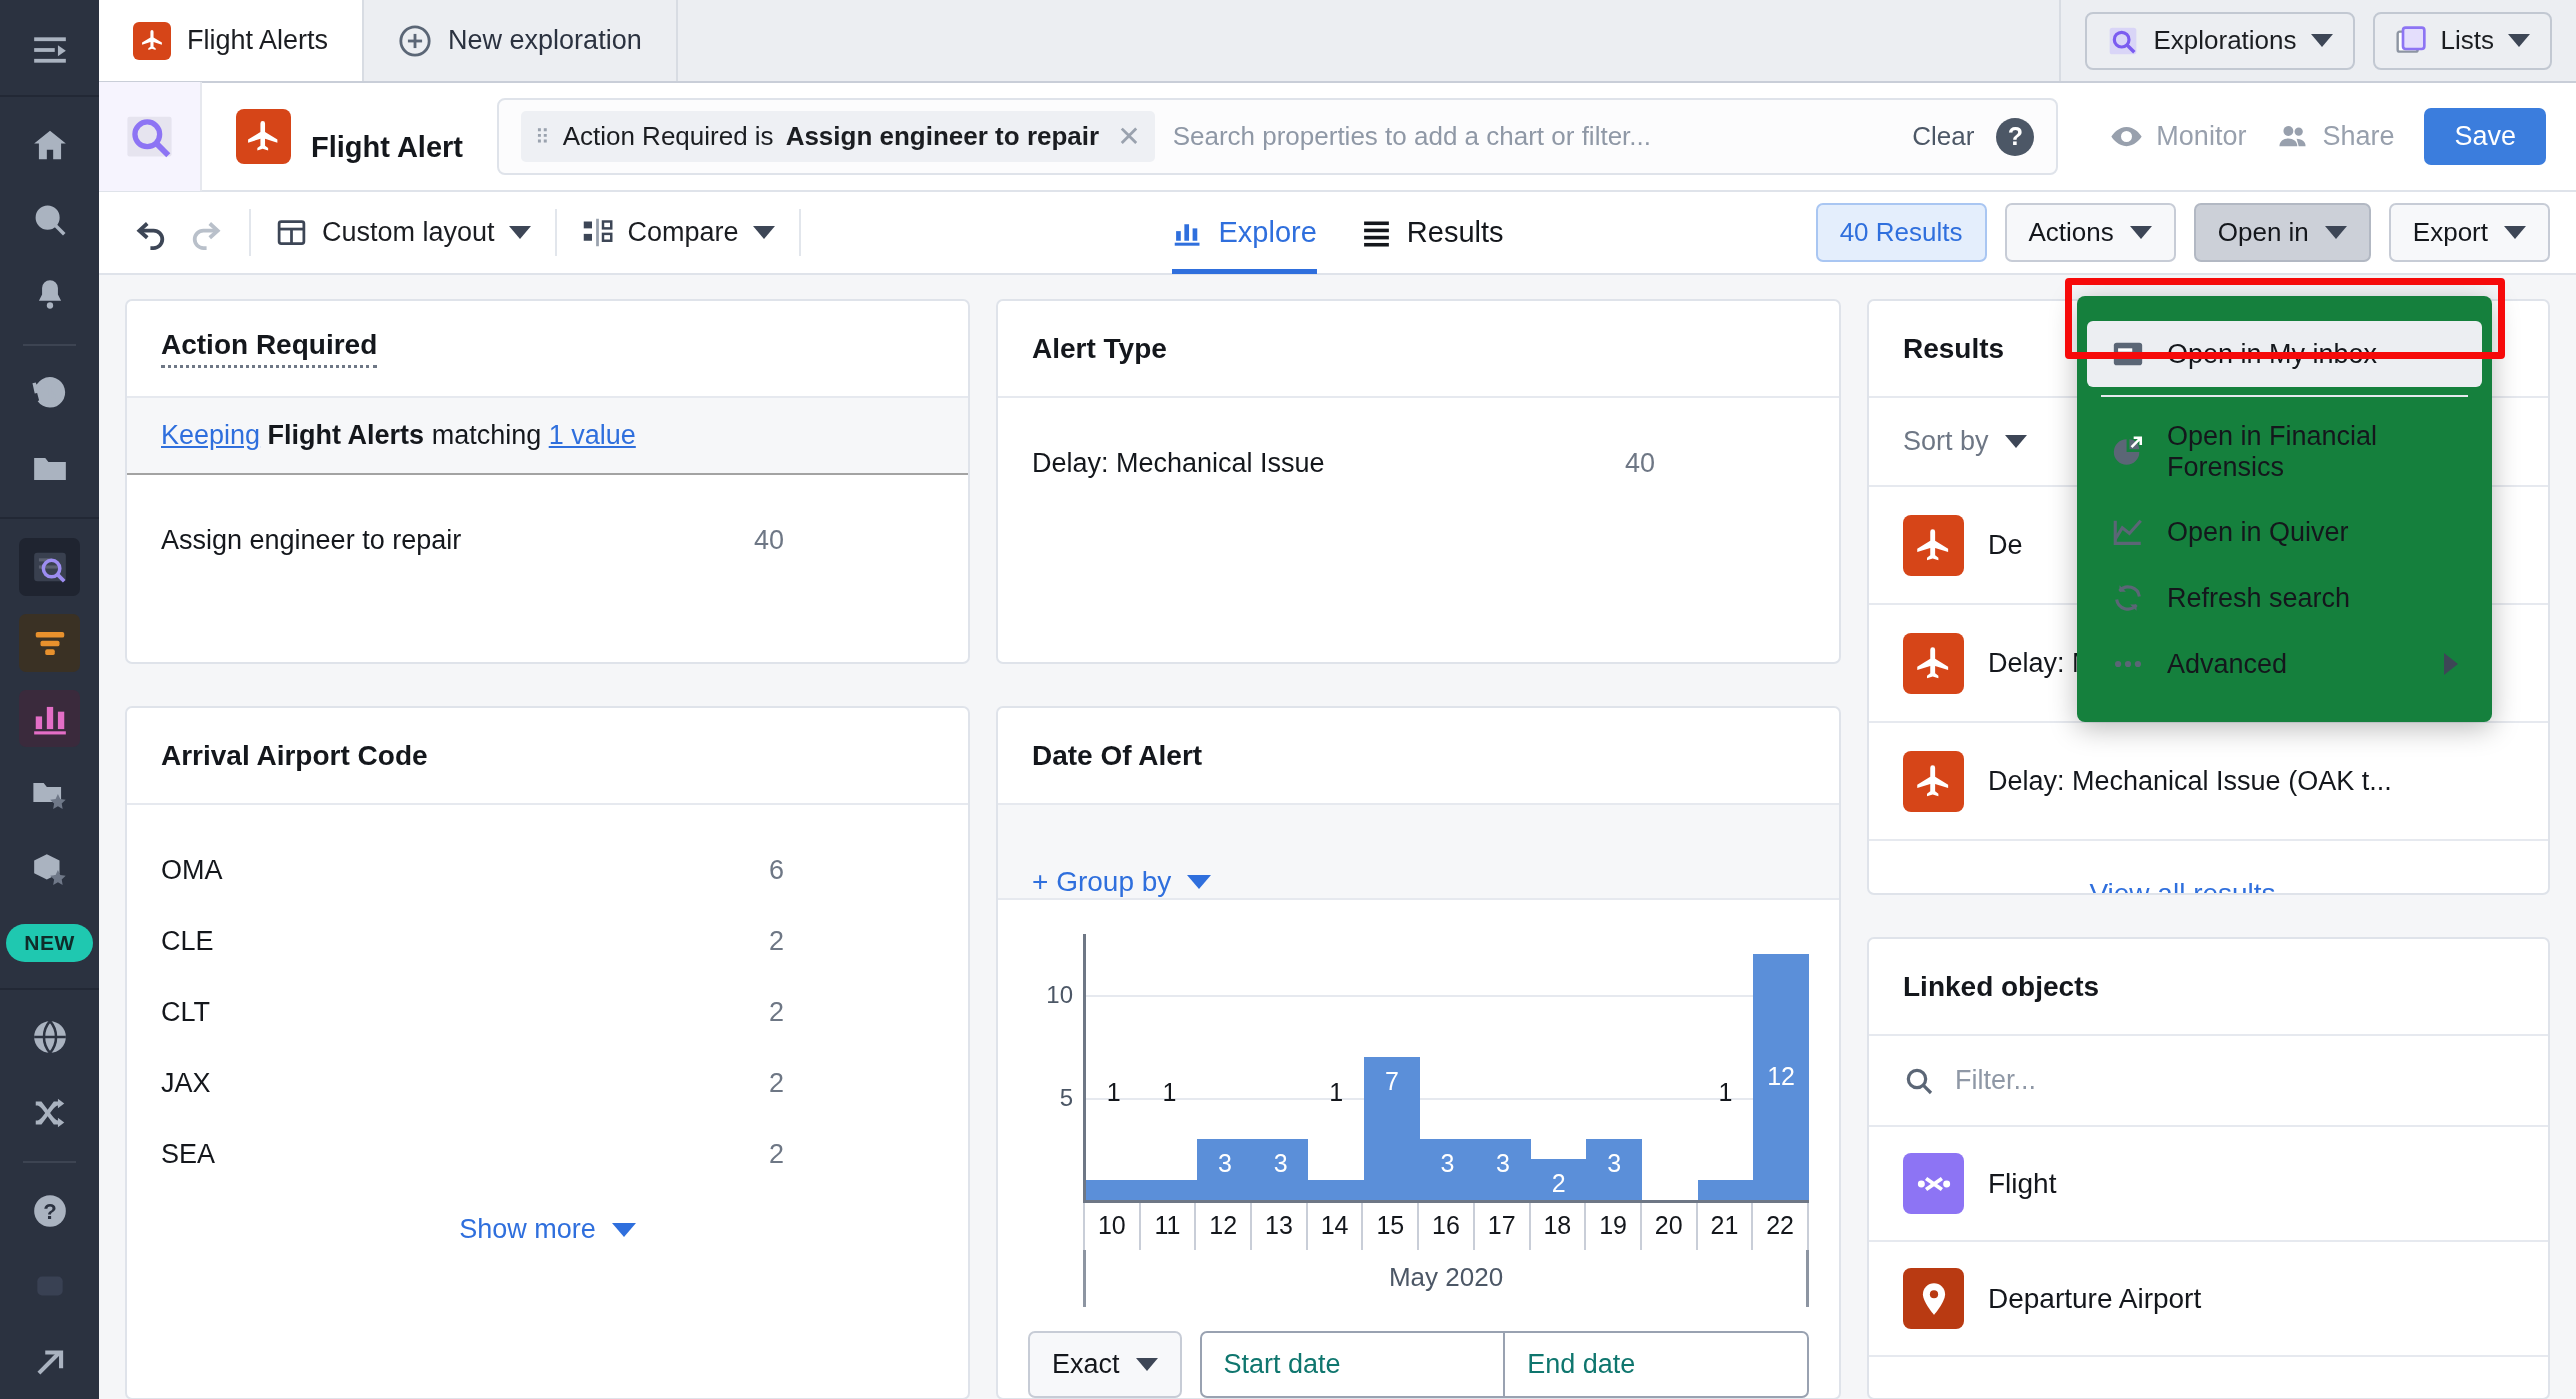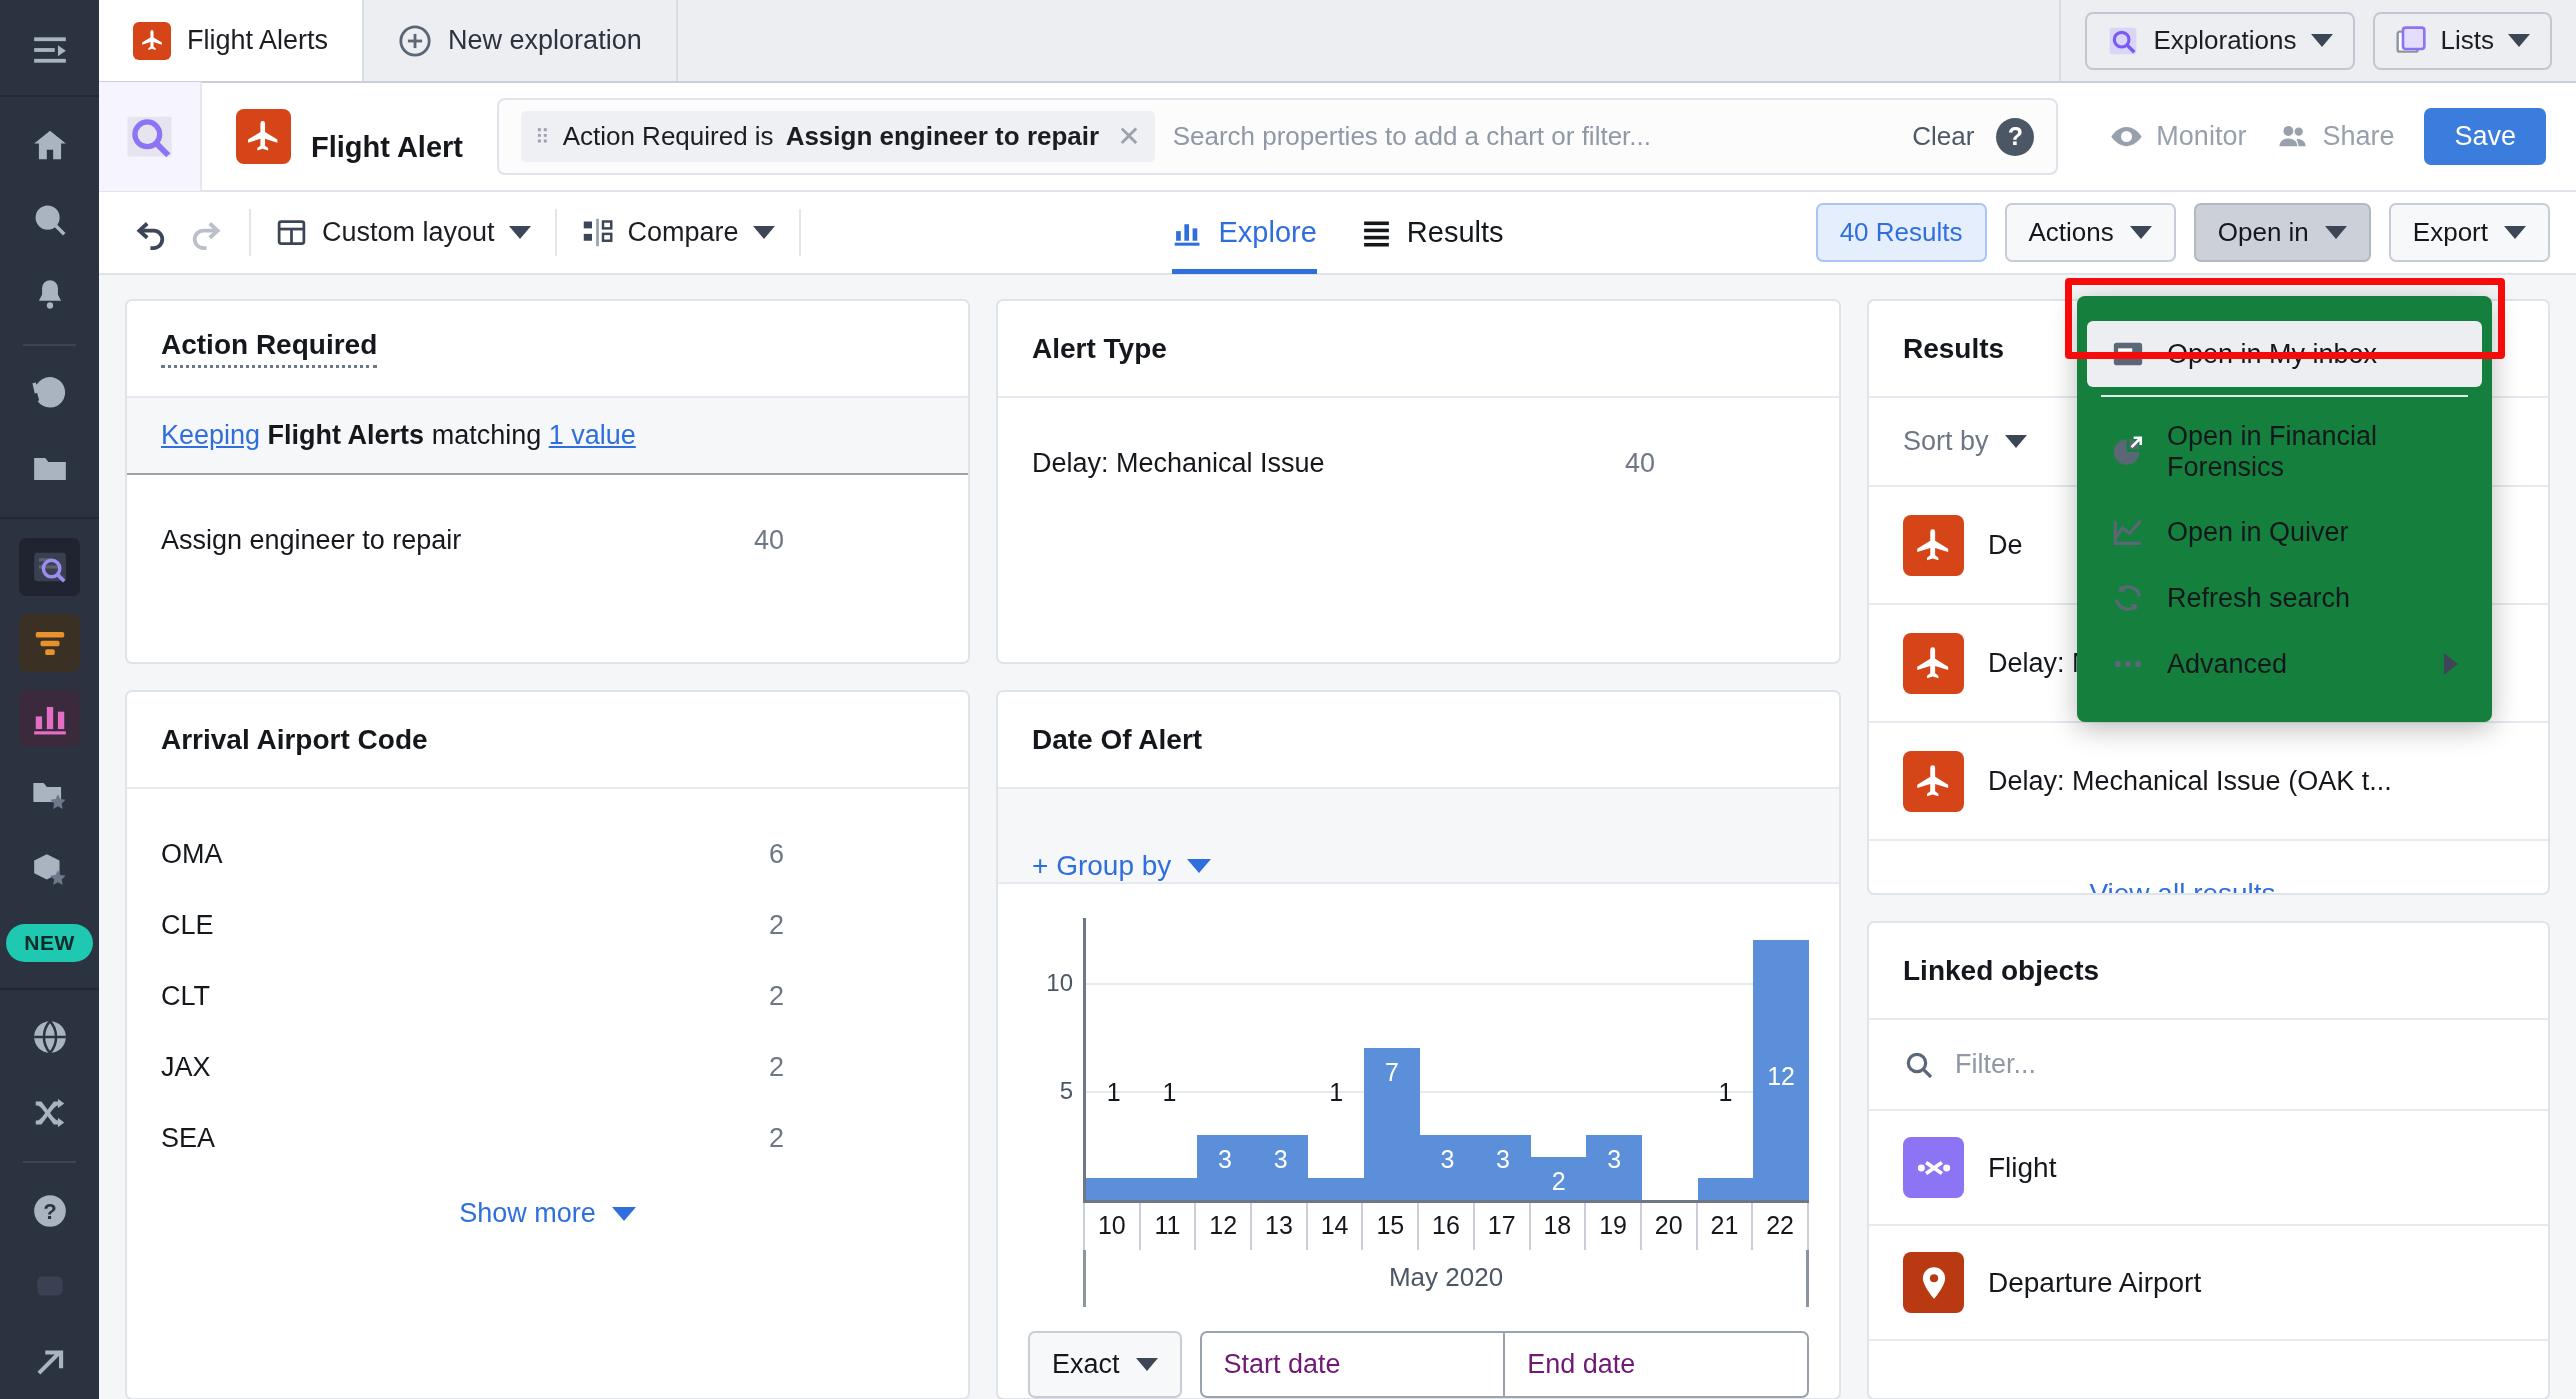--- a/index.html
+++ b/index.html
@@ -143,21 +143,21 @@
   }
   .dropbtn {
     display: flex; align-items: center; gap: 16px;
     border: 2px solid #c7ccd6; background: #f7f8fa; color: #14171c;
     font-size: 26px; border-radius: 7px; padding: 12px 22px; cursor: pointer;
   }
   .dropbtn.pressed { background: #ccd0d8; border-color: #b2b8c3; }
 
   
   .workspace { flex: 1; display: flex; gap: 26px; padding: 24px 26px 0 26px; min-height: 0; overflow: hidden; }
-  .col { display: flex; flex-direction: column; gap: 26px; min-width: 0; }
+  .col { display: flex; flex-direction: column; gap: 42px; min-width: 0; }
   .col-a { width: 845px; flex: none; }
   .col-b { width: 845px; flex: none; }
   .col-c { flex: 1; min-width: 0; }
 
   .card {
     background: #fff; border: 2px solid #dfe3ea; border-radius: 7px;
     display: flex; flex-direction: column; overflow: hidden;
   }
   .card-hd {
     height: 97px; display: flex; align-items: center; padding: 0 34px;
@@ -214,21 +214,21 @@
     border-left: 3px solid #8d95a2; border-right: 3px solid #8d95a2; flex: none;
   }
   .chart-foot { display: flex; gap: 0; padding: 24px 0 0 0; flex: none; }
   .sel-exact {
     display: flex; align-items: center; gap: 16px; border: 2px solid #c7ccd6;
     background: #f7f8fa; border-radius: 7px; padding: 14px 22px;
     font-size: 27px; color: #14171c; cursor: pointer; margin-right: 18px;
   }
   .datefield {
     flex: 1; border: 2px solid #99a2b1; padding: 16px 22px;
-    font-size: 27px; color: #701a75; background: #fff; cursor: text;
+    font-size: 27px; color: #0f766e; background: #fff; cursor: text;
   }
   .datefield.l { border-radius: 7px 0 0 7px; border-right-width: 1px; }
   .datefield.r { border-radius: 0 7px 7px 0; border-left-width: 1px; }
 
   
   .res-hd { display: flex; align-items: center; justify-content: space-between; }
   .sortbar {
     height: 89px; display: flex; align-items: center; padding: 0 34px;
     border-bottom: 2px solid #e6e9ef; font-size: 27px; color: #6e7785;
     gap: 16px; cursor: pointer; flex: none;

